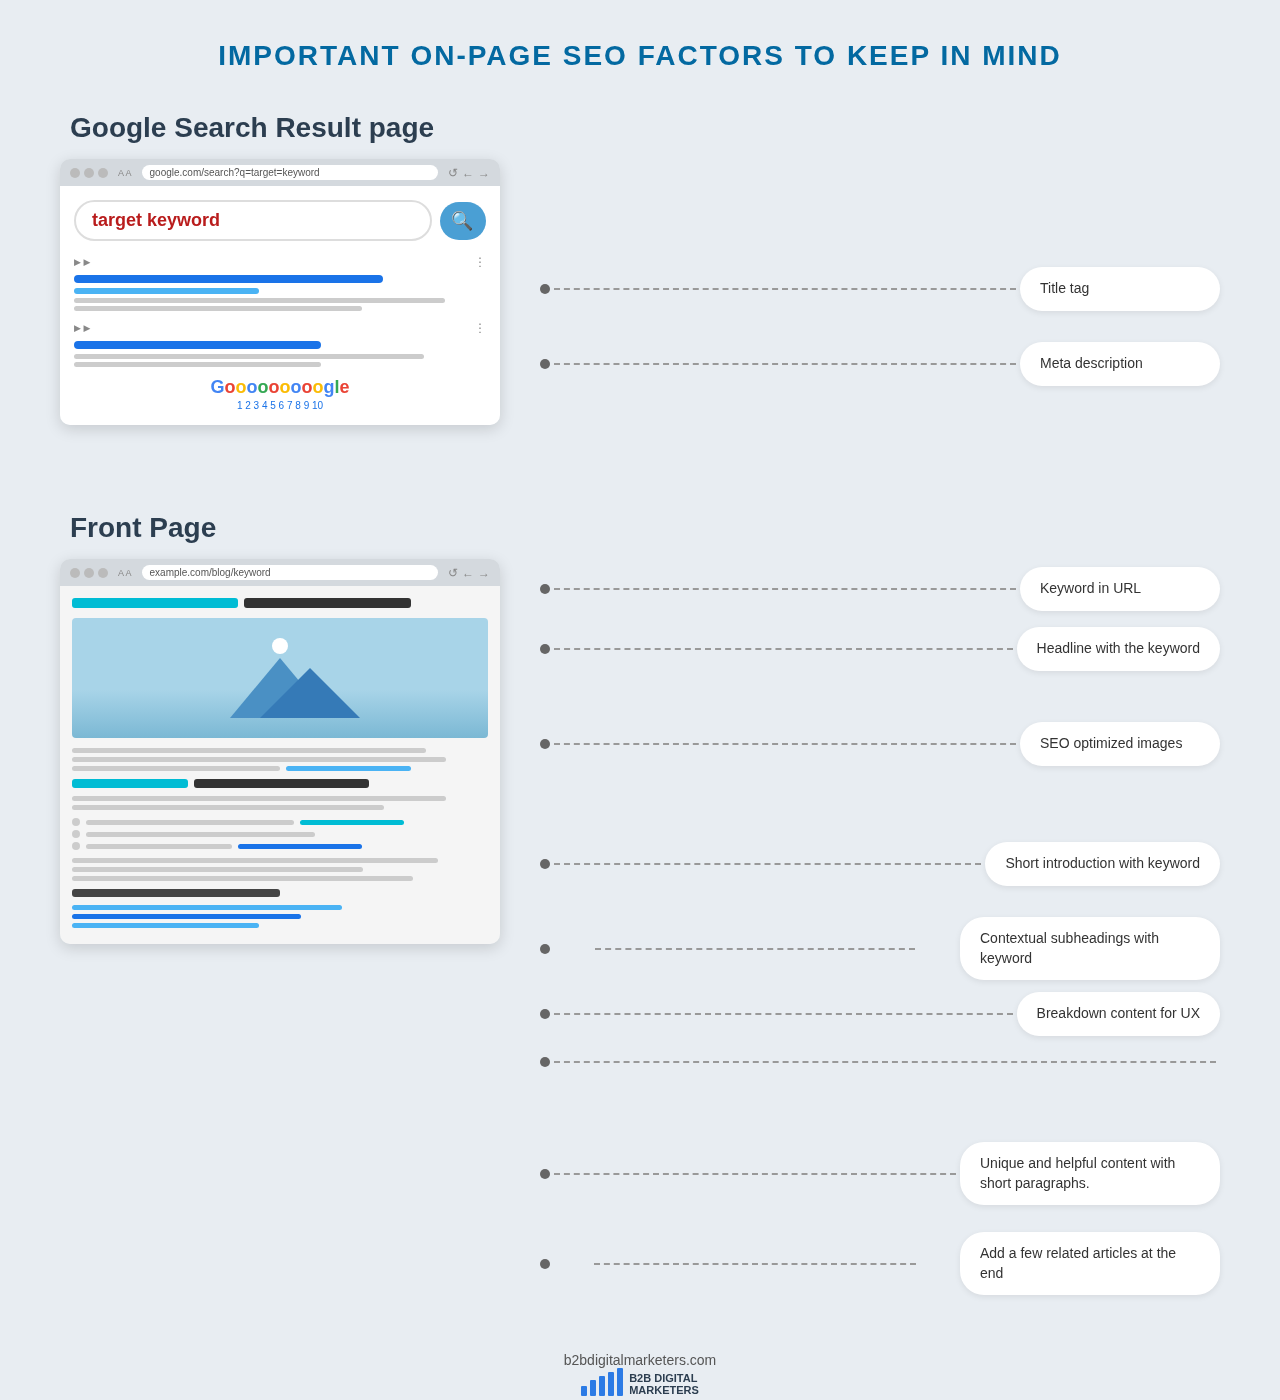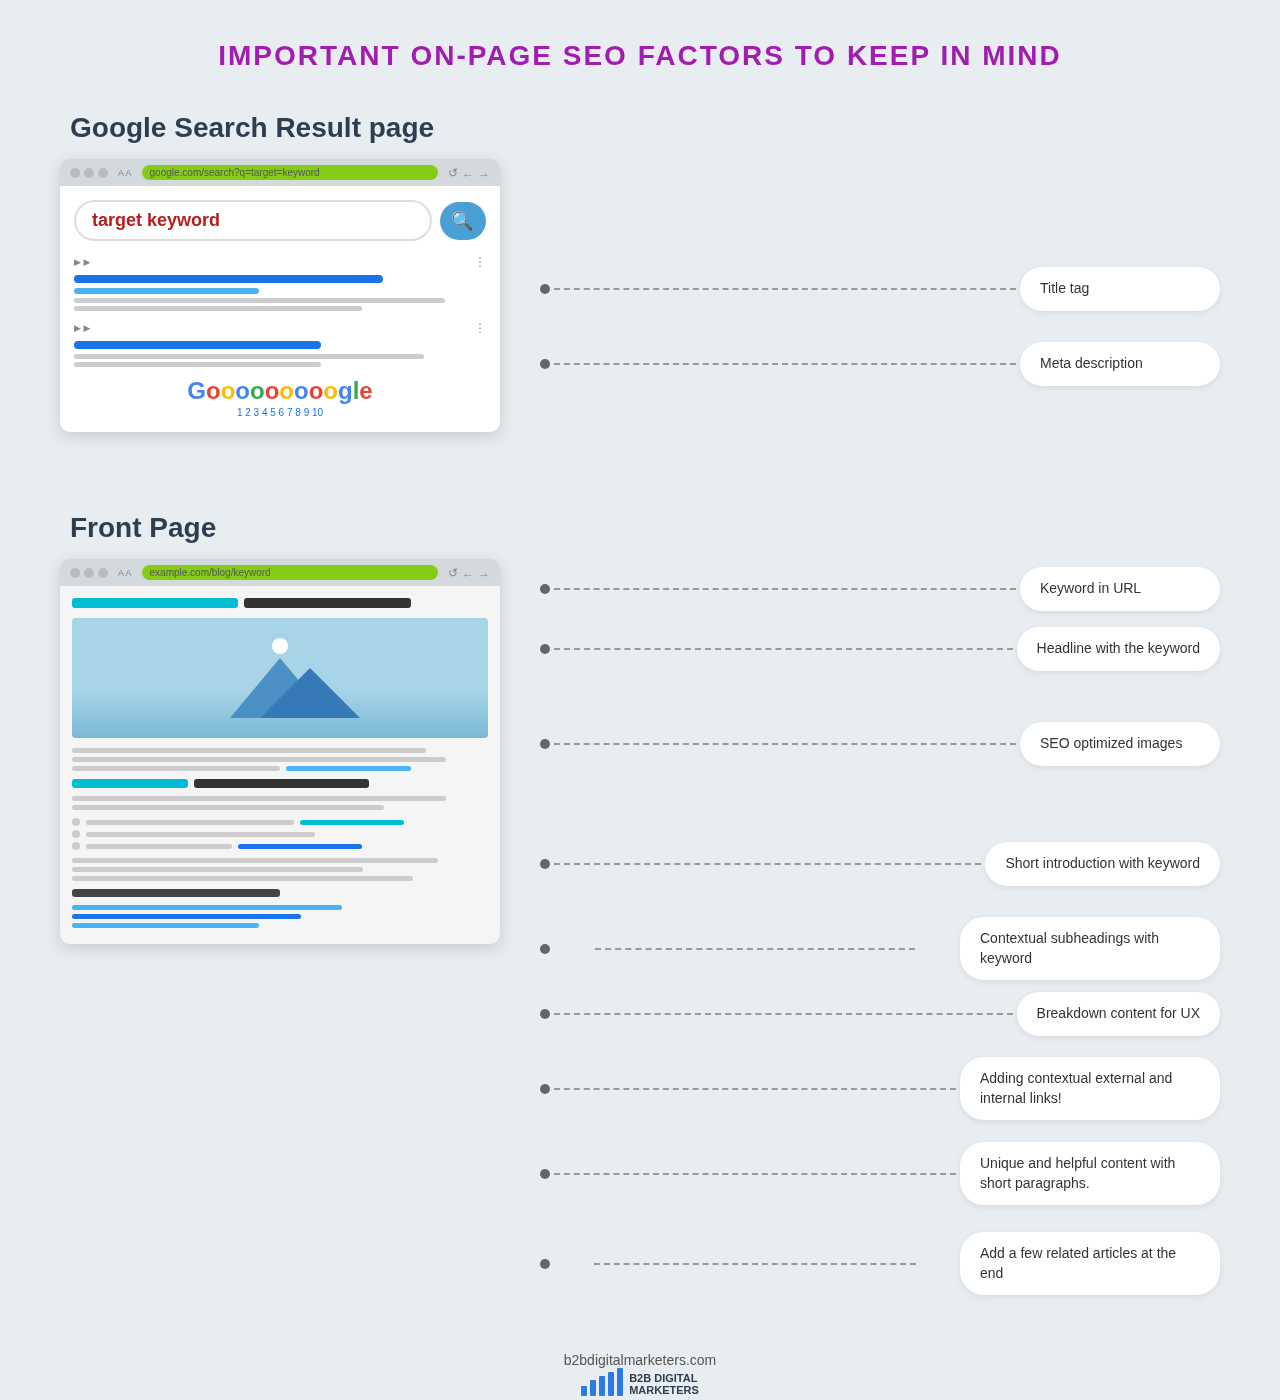--- a/index.html
+++ b/index.html
@@ -8,21 +8,21 @@
       font-family: 'Arial', sans-serif;
       width: 1280px;
       min-height: 1400px;
       padding: 30px 60px;
     }
     .main-title {
       text-align: center;
       font-size: 28px;
       font-weight: 900;
       letter-spacing: 2px;
-      color: #a21caf;
+      color: #0369a1;
       margin-bottom: 40px;
       margin-top: 10px;
       text-transform: uppercase;
     }
     .section-title {
       font-size: 28px;
       font-weight: 700;
       color: #2c3e50;
       margin-bottom: 15px;
       padding-left: 10px;
@@ -48,21 +48,21 @@
     }
     .dot {
       width: 10px; height: 10px; border-radius: 50%;
       background: #bbb;
     }
     .browser-aa {
       font-size: 9px; color: #888; margin-left: 4px;
     }
     .browser-url {
       flex: 1;
-      background: #84cc16;
+      background: #ffffff;
       border-radius: 10px;
       padding: 2px 8px;
       font-size: 10px;
       color: #555;
       margin: 0 4px;
     }
     .browser-nav {
       display: flex; gap: 4px;
     }
     .browser-nav span {
@@ -105,21 +105,21 @@
     }
     .result-divider {
       display: flex; align-items: center; gap: 4px; margin-bottom: 6px;
     }
     .result-arrow { font-size: 9px; color: #888; }
     .result-dots { font-size: 12px; color: #888; margin-left: auto; }
     .google-logo-row {
       text-align: center; margin-top: 10px;
     }
     .google-logo {
-      font-size: 24px; font-weight: 700;
+      font-size: 18px; font-weight: 700;
     }
     .g-blue { color: #4285F4; }
     .g-red { color: #EA4335; }
     .g-yellow { color: #FBBC05; }
     .g-green { color: #34A853; }
     .google-pages {
       font-size: 10px; color: #1a73e8; margin-top: 2px;
     }
     .fp-image-block {
       background: linear-gradient(180deg, #a8d4e8 60%, #7bb8d4 100%);
@@ -419,21 +419,20 @@
 
     <div style="position:absolute; top:480px; left:0; right:0; display:flex; align-items:center;">
       <div class="connector-dot"></div>
       <div class="dashed-line"></div>
       <div class="label-box">Breakdown content for UX</div>
     </div>
 
     <div style="position:absolute; top:545px; left:0; right:0; display:flex; align-items:center;">
       <div class="connector-dot"></div>
       <div class="dashed-line"></div>
-      <div class="label-box">Adding contextual external and internal links!</div>
     </div>
 
     <div style="position:absolute; top:630px; left:0; right:0; display:flex; align-items:center;">
       <div class="connector-dot"></div>
       <div class="dashed-line"></div>
       <div class="label-box">Unique and helpful content with short paragraphs.</div>
     </div>
 
     <div style="position:absolute; top:720px; left:0; right:0; display:flex; align-items:center;gap:40px;">
       <div class="connector-dot"></div>

